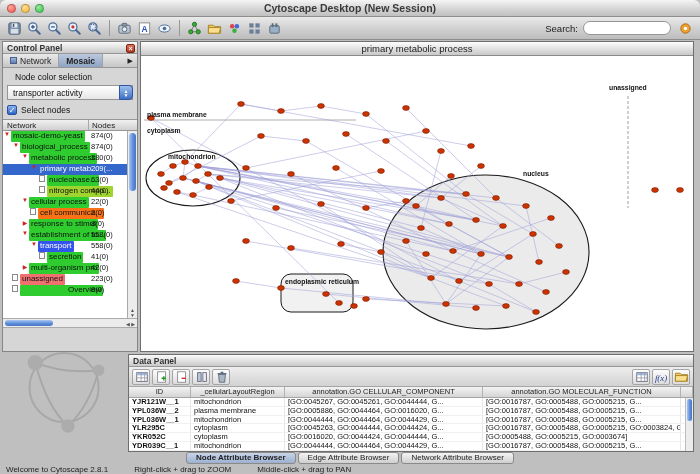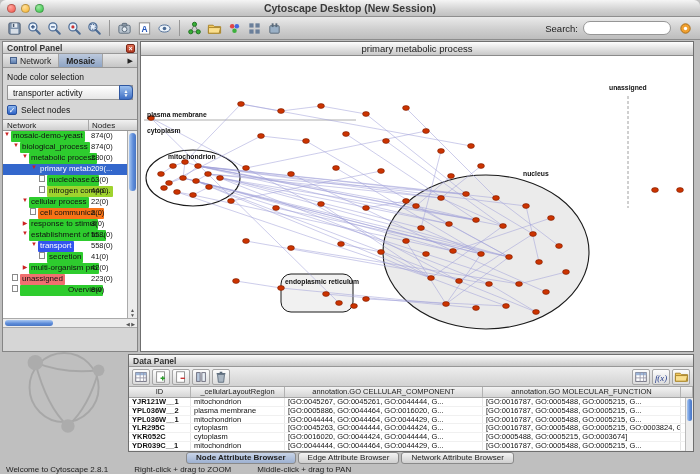--- a/index.html
+++ b/index.html
@@ -31,21 +31,21 @@
   .cp-title{height:12px;background:linear-gradient(#fbfbfb,#c9c9c9);border-bottom:1px solid #979797;
     font-size:8.5px;font-weight:bold;color:#333;line-height:12px;padding-left:4px;position:relative}
   .cp-close{position:absolute;right:2px;top:1.5px;width:9px;height:9px;background:linear-gradient(#e07055,#b03a22);
     border:1px solid #7a2415;border-radius:2px;color:#fff;font-size:7px;line-height:7px;text-align:center}
   .cp-tabs{height:14px;display:flex;background:linear-gradient(#e9e9e9,#c6c6c6);border-bottom:1px solid #979797;font-size:8.5px;align-items:stretch}
   .cp-tab{padding:0 7px;display:flex;align-items:center;gap:3px;border-right:1px solid #a3a3a3;color:#222}
   .cp-tab .mini{width:7px;height:7px;background:linear-gradient(#9db6d9,#5f7fae);border:1px solid #47618c}
   .cp-tab.sel{background:linear-gradient(#bcc9dd,#8ea4c4);font-weight:bold}
   .cp-overflow{margin-left:auto;font-size:7px;line-height:14px;padding:0 4px;color:#222}
   .cp-controls{padding:3px 4px 2px 4px}
-  .cc-label{font-size:8.5px;color:#111;margin:1px 0 3px}
+  .cc-label{font-size:8.5px;color:#111;margin:1px 8px 3px}
   .combo{height:15px;border:1px solid #949494;border-radius:0;background:linear-gradient(#ffffff,#e6e6e6);
     display:flex;align-items:center;font-size:8.5px;position:relative;padding-left:5px;color:#111}
   .combo-btn{position:absolute;right:-1px;top:-1px;width:14px;height:15px;border-radius:0 4px 4px 0;
     background:linear-gradient(#9cc0ef,#3f6fc4);border:1px solid #2e56a0;color:#fff;font-size:5px;
     display:flex;flex-direction:column;align-items:center;justify-content:center;line-height:4px}
   .checkrow{display:flex;align-items:center;gap:4px;margin:5px 0 2px}
   .checkbox{width:10px;height:10px;border-radius:2px;background:linear-gradient(#8ab4ee,#2e63c6);
     border:1px solid #27509e;color:#fff;font-size:8px;line-height:9px;text-align:center}
   .checklabel{font-size:8.5px;color:#111}
   .tree-header{display:flex;height:12px;background:linear-gradient(#f1f1f1,#d0d0d0);
@@ -79,21 +79,21 @@
   
   .watermark{position:absolute;left:8px;top:330px;width:116px;height:120px;z-index:3;pointer-events:none;opacity:.35}
 
   
   .data-panel{position:absolute;left:128px;top:354px;width:566px;height:98px;border:1px solid #6f6f6f;background:#e0e0e0;z-index:4}
   .dp-title{height:12px;background:linear-gradient(#fbfbfb,#c9c9c9);border-bottom:1px solid #979797;
     font-size:8.5px;font-weight:bold;color:#333;line-height:12px;padding-left:4px}
   .dp-toolbar{height:20px;display:flex;align-items:center;padding:0 3px;gap:2px;
     background:linear-gradient(#eeeeee,#d2d2d2);border-bottom:1px solid #a5a5a5}
   .dp-btn{width:18px;height:16px;border:1px solid #a5a5a5;border-radius:2px;
-    background:linear-gradient(#fcfcfc,#dcdcdc);display:flex;align-items:center;justify-content:center}
+    background:linear-gradient(#fcfcfc,#dcdcdc);display:flex;align-items:center;justify-content:flex-end}
   .dp-spacer{flex:1}
   .dp-table{position:relative;background:#fff;height:64px;overflow:hidden;font-size:7.5px}
   .dp-head{display:flex;height:11px;background:linear-gradient(#f3f3f3,#d5d5d5);border-bottom:1px solid #a5a5a5}
   .dp-head .c{border-right:1px solid #b2b2b2;text-align:center;line-height:10px;overflow:hidden;white-space:nowrap;color:#222}
   .dp-body{position:absolute;left:0;top:11px;right:8px;bottom:0;overflow:hidden}
   .dp-row{display:flex;height:8.8px;line-height:8.6px;border-bottom:1px solid #f0f0f0;color:#111}
   .dp-row .c{border-right:1px solid #e6e6e6;padding-left:3px;overflow:hidden;white-space:nowrap}
   .dp-row .c0{font-weight:bold}
   .tvscroll{position:absolute;right:0;top:11px;bottom:0;width:8px;background:#ececec;border-left:1px solid #bbb}
   .tvthumb{position:absolute;left:1px;right:1px;top:1px;height:22px;border-radius:3px;

